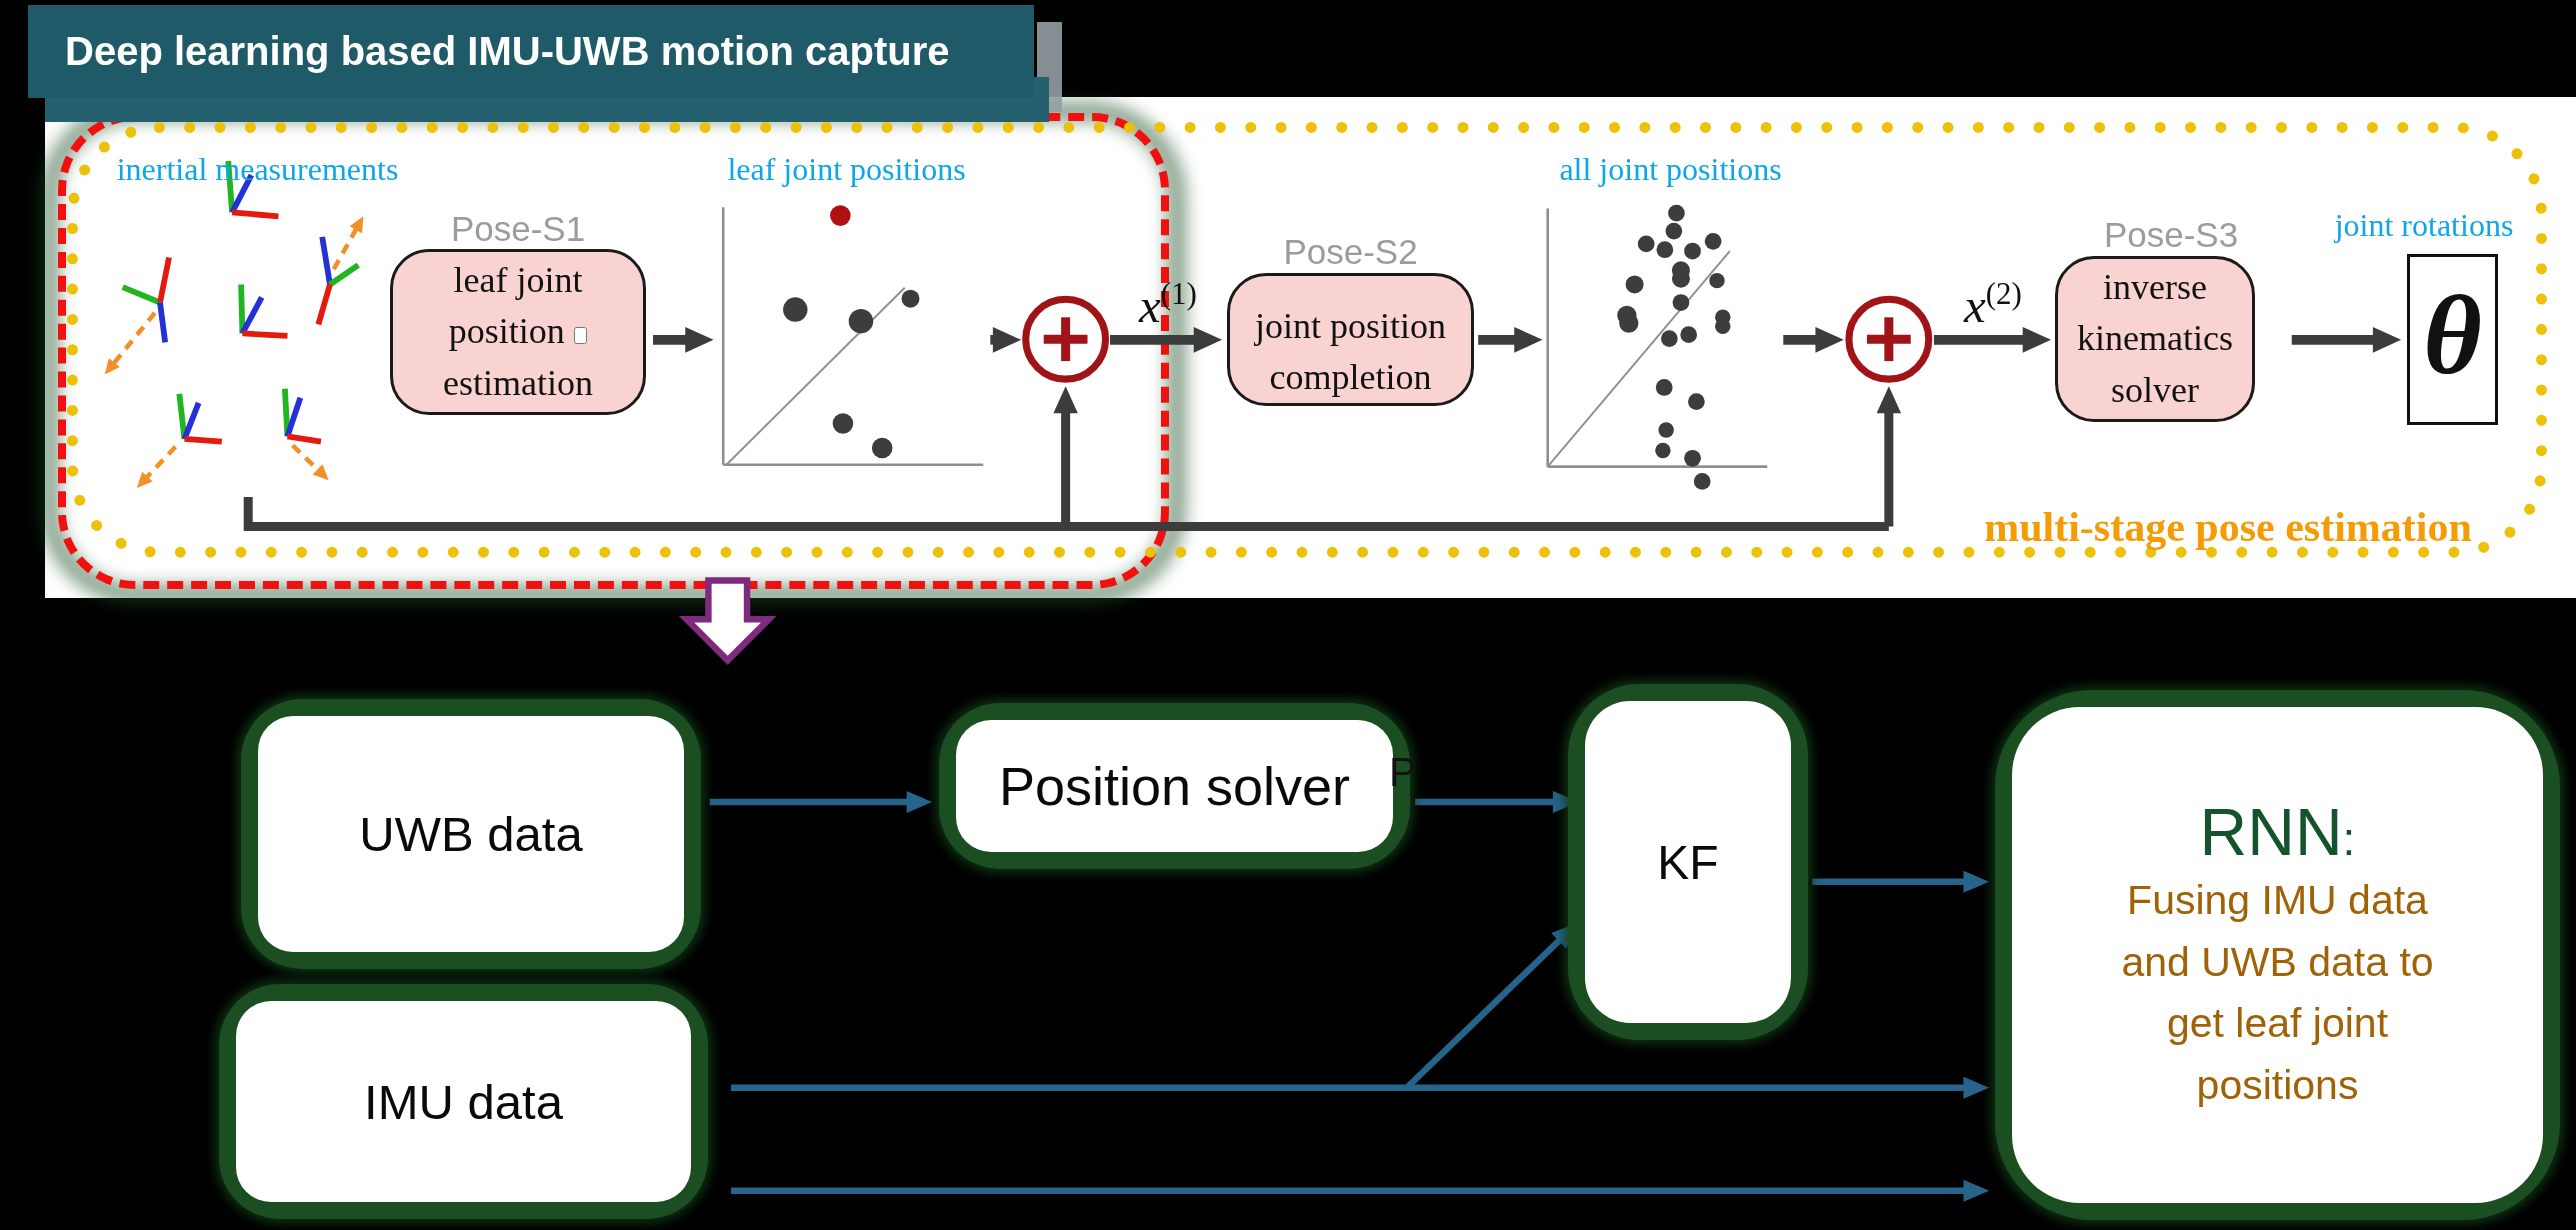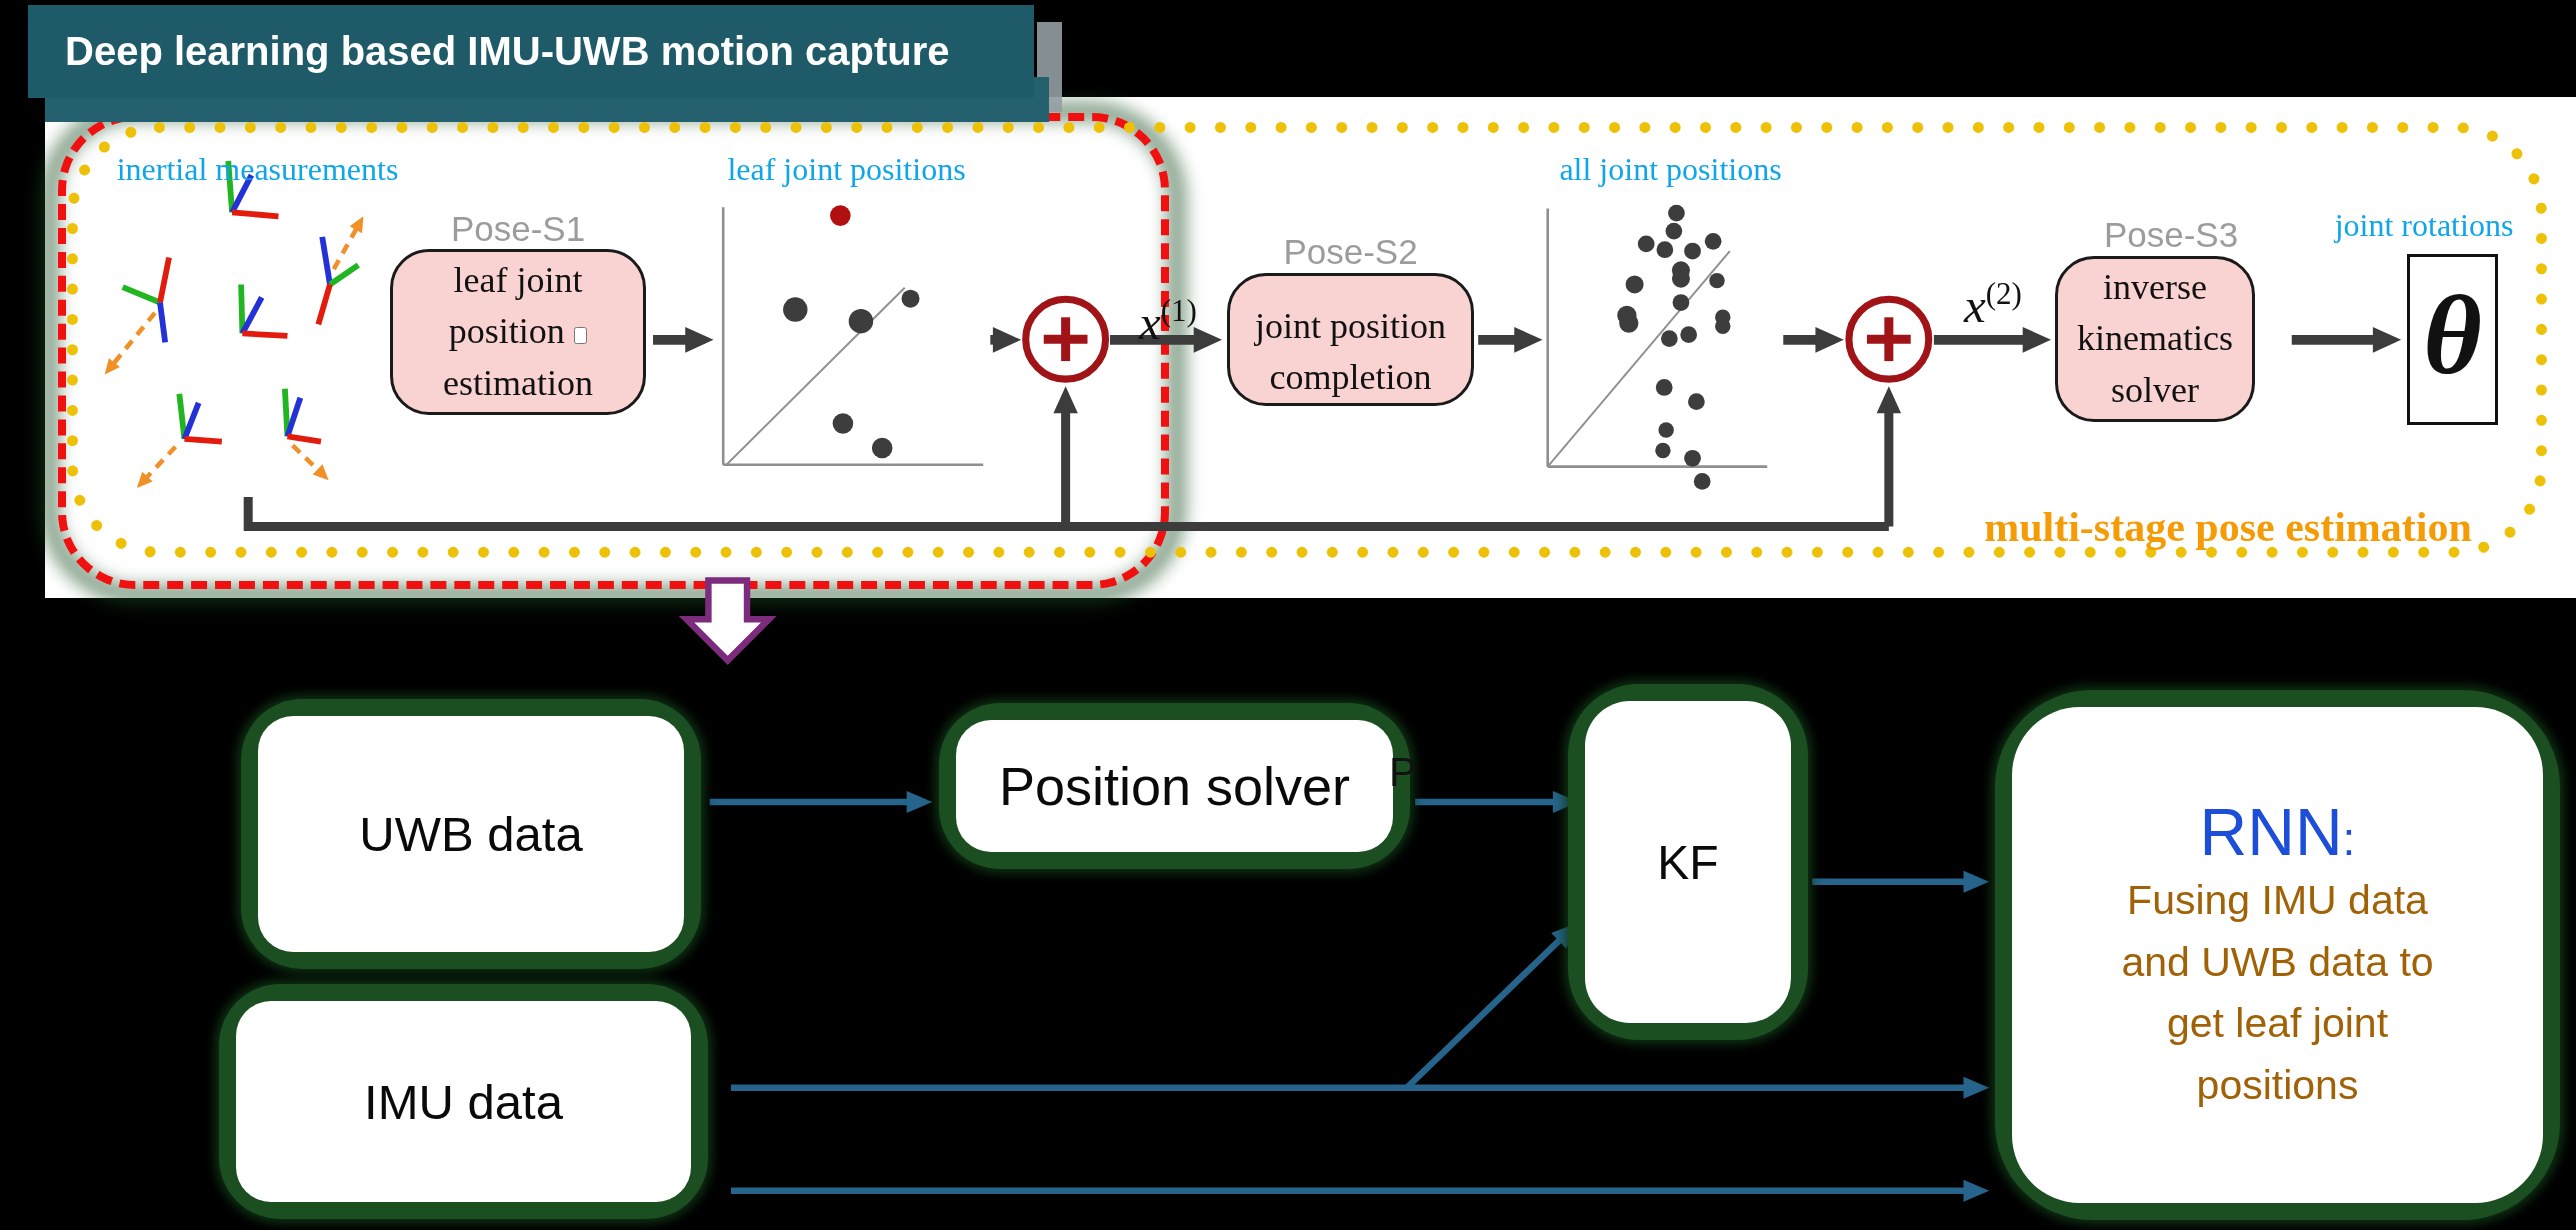--- a/index.html
+++ b/index.html
@@ -51,21 +51,21 @@
 
   
   .gbox{position:absolute;background:#1B4E20;border-radius:61px;
         box-shadow:0 0 10.3px 3.9px rgba(18,60,23,0.85);z-index:6;}
   .gbox-inner{position:absolute;inset:16.7px;background:#fff;border:9.7px dashed #fff;
         border-radius:35px;box-sizing:border-box;display:flex;flex-direction:column;
         align-items:center;justify-content:center;}
   .gbox-label{font-size:49px;color:#0a0a0a;}
   .ps-label{font-size:54px;}
   .kf-label{font-size:48px;}
-  .rnn-title{font-size:66px;color:#1d4ed8;}
+  .rnn-title{font-size:66px;color:#14532d;}
   .rnn-colon{font-size:46px;}
   .rnn-line{font-size:41px;color:#a16207;line-height:1.5;}
   .p-label{position:absolute;left:1389px;top:749px;font-size:41px;color:#111;z-index:7;}
 </style>
 </head>
 <body>
 
 <div id="page">
 
   <div class="banner-echo">
@@ -202,21 +202,21 @@
   <div class="pink-box" style="left:1227px;top:273px;width:247px;height:133px;justify-content:flex-end;">
     <span>joint position</span>
     <span>completion</span>
   </div>
   <div class="pink-box" style="left:2055px;top:256px;width:200px;height:166px;">
     <span>inverse</span>
     <span>kinematics</span>
     <span>solver</span>
   </div>
 
-  <div class="xvar" style="left:1107px;top:276px;width:122px;margin-top:17px;">
+  <div class="xvar" style="left:1107px;top:276px;width:122px;">
     <i>x</i><sup>(1)</sup>
   </div>
   <div class="xvar" style="left:1932px;top:276px;width:122px;">
     <i>x</i><sup>(2)</sup>
   </div>
 
   <div class="theta-box">
     <span class="theta">θ</span>
   </div>
 

